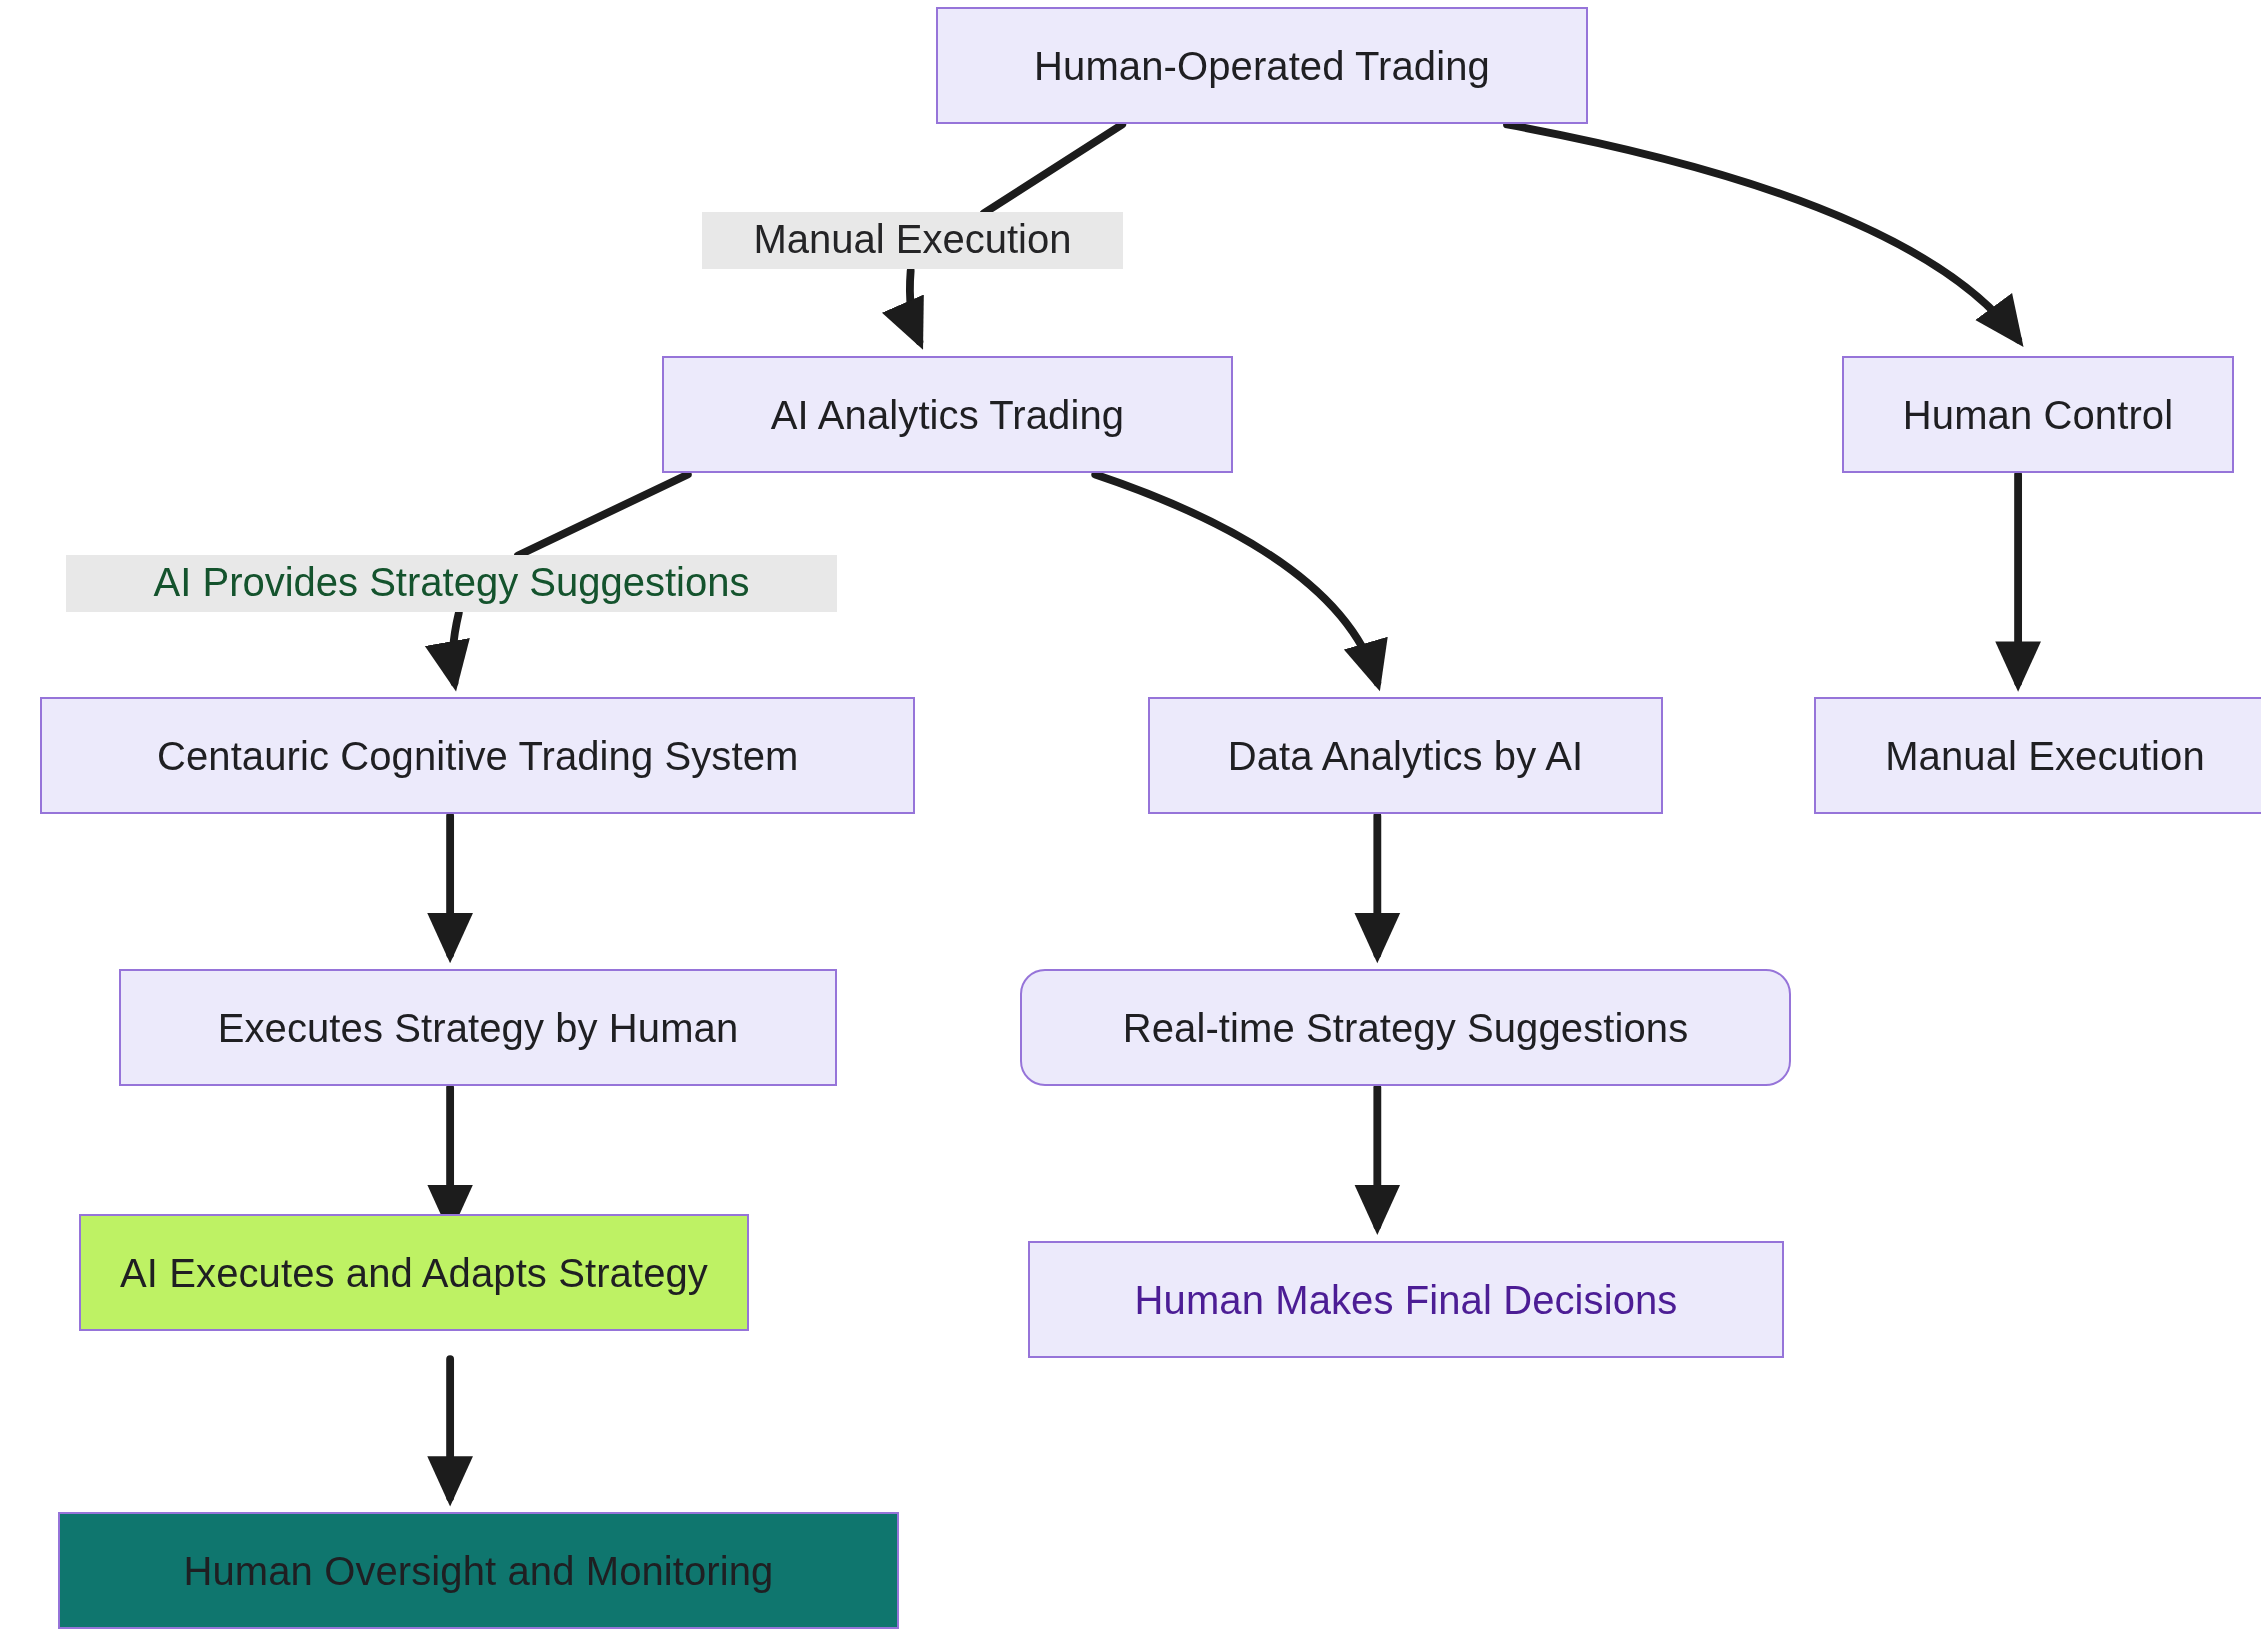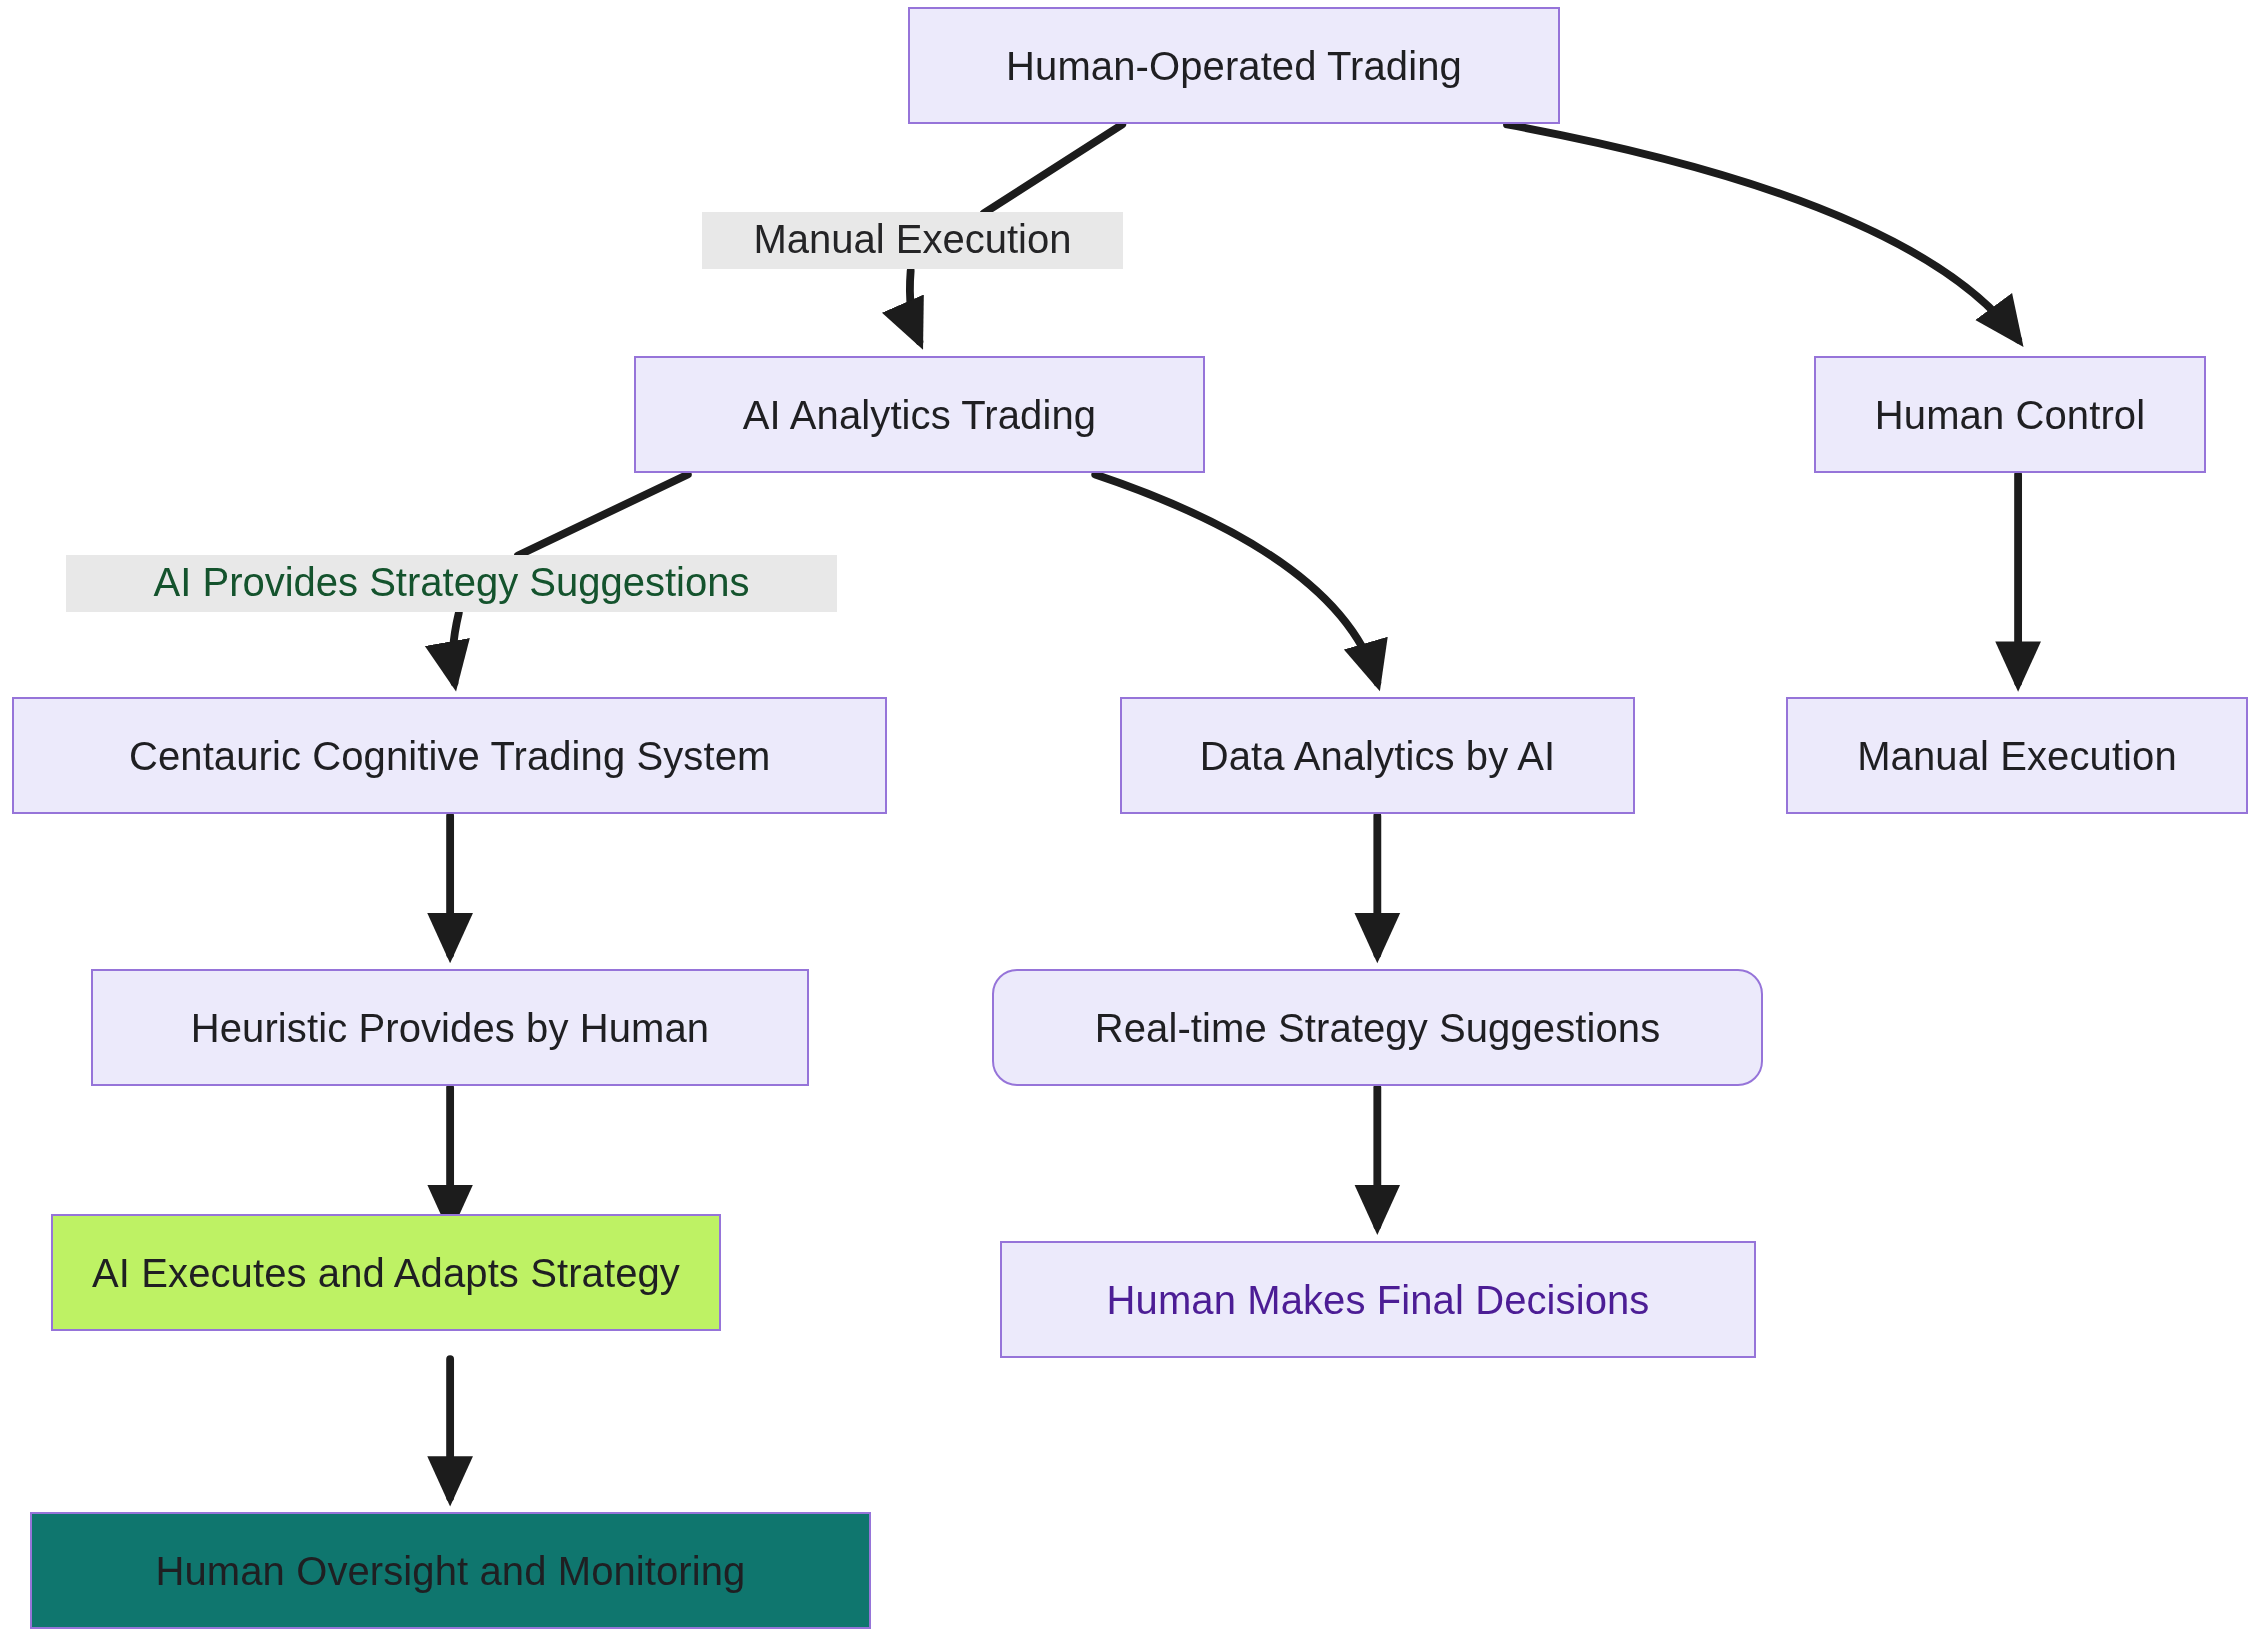--- a/index.html
+++ b/index.html
@@ -33,20 +33,21 @@
     border: 2.6px solid #9674d9;
     display: flex;
     align-items: center;
     justify-content: center;
     color: #1f1f22;
     font-size: 40px;
     line-height: 1.1;
     letter-spacing: 0.1px;
     white-space: nowrap;
     text-align: center;
+    margin-left: 28px;
   }
   .edge-label {
     position: absolute;
     box-sizing: border-box;
     background: #e8e8e8;
     color: #242426;
     font-size: 40px;
     line-height: 1.05;
     white-space: nowrap;
     padding: 5.2px 8.7px 8.7px 8.7px;
@@ -102,21 +103,21 @@
   <div class="node" style="left: 1120px; top: 697px; width: 515px; height: 117px; background: rgb(236, 234, 251); border-color: rgb(150, 116, 217); color: rgb(31, 31, 34);">
     <span>Data Analytics by AI</span>
   </div>
   <div class="node" style="left: 12.2px; top: 697px; width: 875px; height: 117px; background: rgb(236, 234, 251); border-color: rgb(150, 116, 217); color: rgb(31, 31, 34);">
     <span>Centauric Cognitive Trading System</span>
   </div>
   <div class="node" style="left: 1786px; top: 697px; width: 462px; height: 117px; background: rgb(236, 234, 251); border-color: rgb(150, 116, 217); color: rgb(31, 31, 34);">
     <span>Manual Execution</span>
   </div>
   <div class="node" style="left: 91px; top: 969px; width: 718px; height: 117px; background: rgb(236, 234, 251); border-color: rgb(150, 116, 217); color: rgb(31, 31, 34);">
-    <span>Heuristic Provides by Human</span>
+    <span>Executes Strategy by Human</span>
   </div>
   <div class="node" style="left: 992px; top: 969px; width: 771px; height: 117px; background: rgb(236, 234, 251); border-color: rgb(150, 116, 217); color: rgb(31, 31, 34); border-radius: 25px;">
     <span>Real-time Strategy Suggestions</span>
   </div>
   <div class="node" style="left: 51px; top: 1214px; width: 670px; height: 117px; background: #bef264; border-color: rgb(150, 116, 217); color: rgb(31, 31, 34);">
     <span>AI Executes and Adapts Strategy</span>
   </div>
   <div class="node" style="left: 1000px; top: 1241px; width: 756px; height: 117px; background: rgb(236, 234, 251); border-color: rgb(150, 116, 217); color: #4c1d95;">
     <span>Human Makes Final Decisions</span>
   </div>

